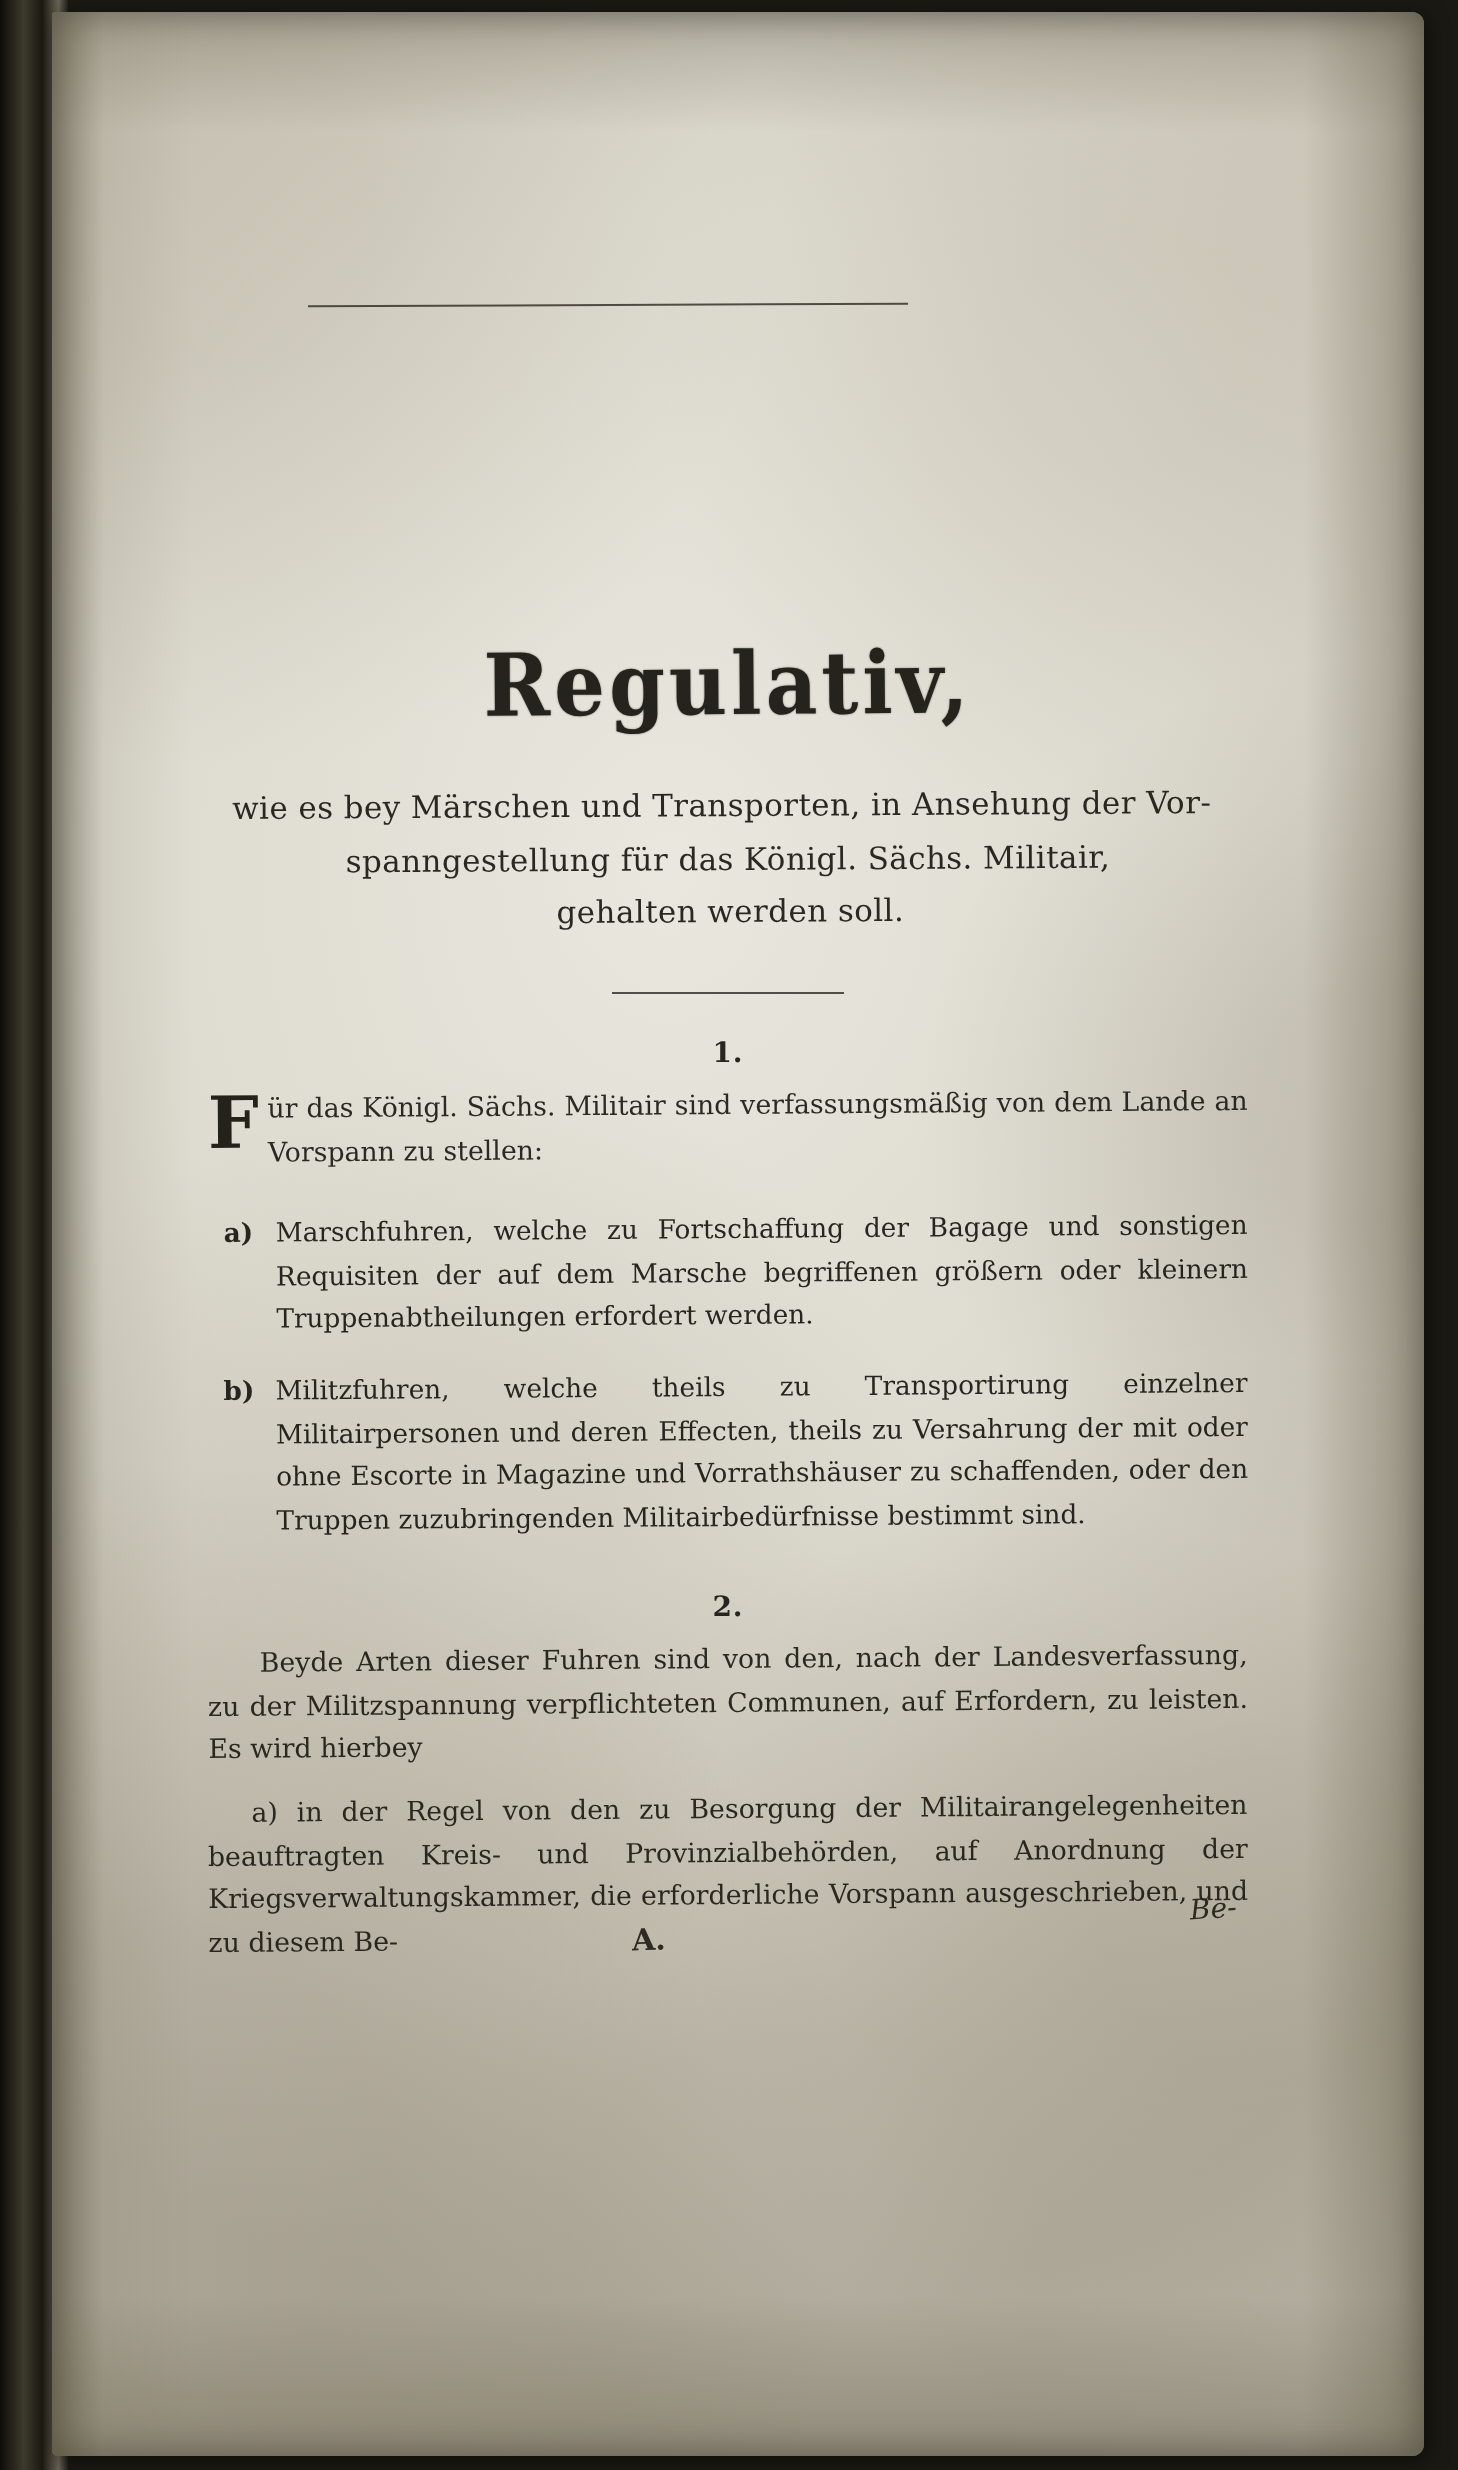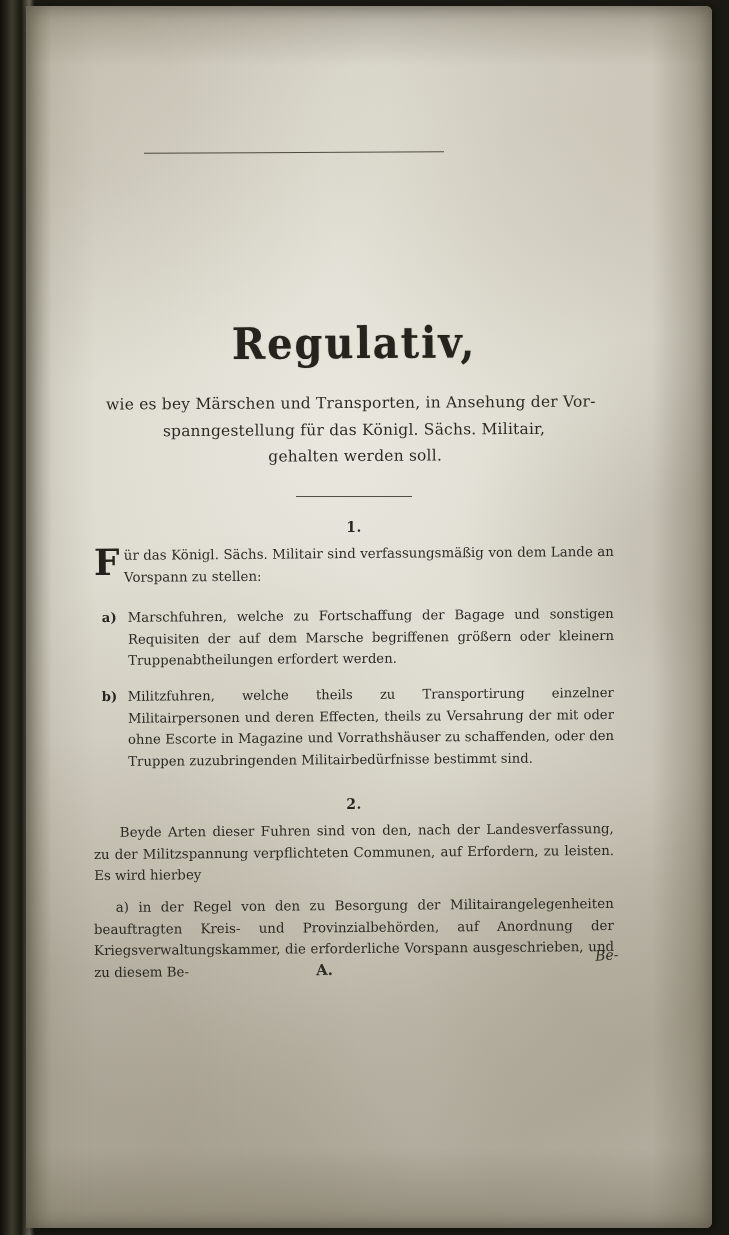--- a/index.html
+++ b/index.html
@@ -68,21 +68,21 @@
       linear-gradient(90deg, rgba(90,84,64,.55) 0px, rgba(120,114,92,.12) 26px, rgba(0,0,0,0) 70px),
       linear-gradient(270deg, rgba(95,88,68,.45) 0px, rgba(0,0,0,0) 60px),
       linear-gradient(0deg, rgba(95,88,68,.40) 0px, rgba(0,0,0,0) 80px),
       linear-gradient(180deg, rgba(95,88,68,.32) 0px, rgba(0,0,0,0) 60px);
     pointer-events:none;
   }
 
   
   #content {
     position: absolute;
-    left: 68px;
+    left: 78px;
     top: 140px;
     width: 520px;
     color: #191814;
     z-index: 3;
   }
 
   .rule {
     height: 0;
     border-top: 1.6px solid #2a2720;
     margin: 0 auto;

